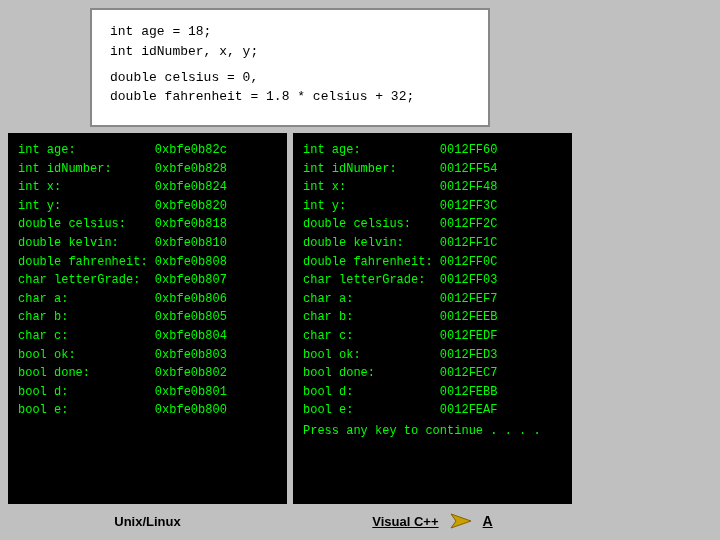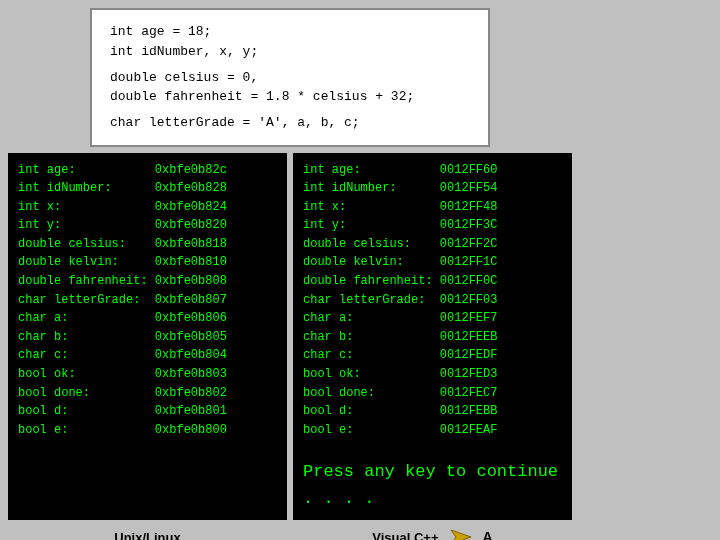--- a/index.html
+++ b/index.html
@@ -110,22 +110,22 @@
 
     .letter-a {
       font-family: Arial, sans-serif;
       font-size: 14px;
       font-weight: bold;
       color: #000;
     }
 
     .press-line {
       color: #00ff00;
-      font-size: 17px;
-      margin-top: 20px;
+      font-size: 12px;
+      margin-top: 2px;
     }
 
     .code-line {
       display: block;
     }
     .code-blank {
       display: block;
       height: 0.5em;
     }
   </style>
@@ -135,21 +135,20 @@
 <div class="main-container">
 
   <div style="display:flex; justify-content:center;">
     <div class="code-box">
       <span class="code-line">int age = 18;</span>
       <span class="code-line">int idNumber, x, y;</span>
       <span class="code-blank">&nbsp;</span>
       <span class="code-line">double celsius = 0,</span>
       <span class="code-line">double fahrenheit = 1.8 * celsius + 32;</span>
       <span class="code-blank">&nbsp;</span>
-      <span class="code-line">char letterGrade = 'A', a, b, c;</span>
     </div>
   </div>
 
   <div class="bottom-panels">
 
     <div class="panel">
       <div class="panel-row"><span>int age:           </span><span>0xbfe0b82c</span></div>
       <div class="panel-row"><span>int idNumber:      </span><span>0xbfe0b828</span></div>
       <div class="panel-row"><span>int x:             </span><span>0xbfe0b824</span></div>
       <div class="panel-row"><span>int y:             </span><span>0xbfe0b820</span></div>

